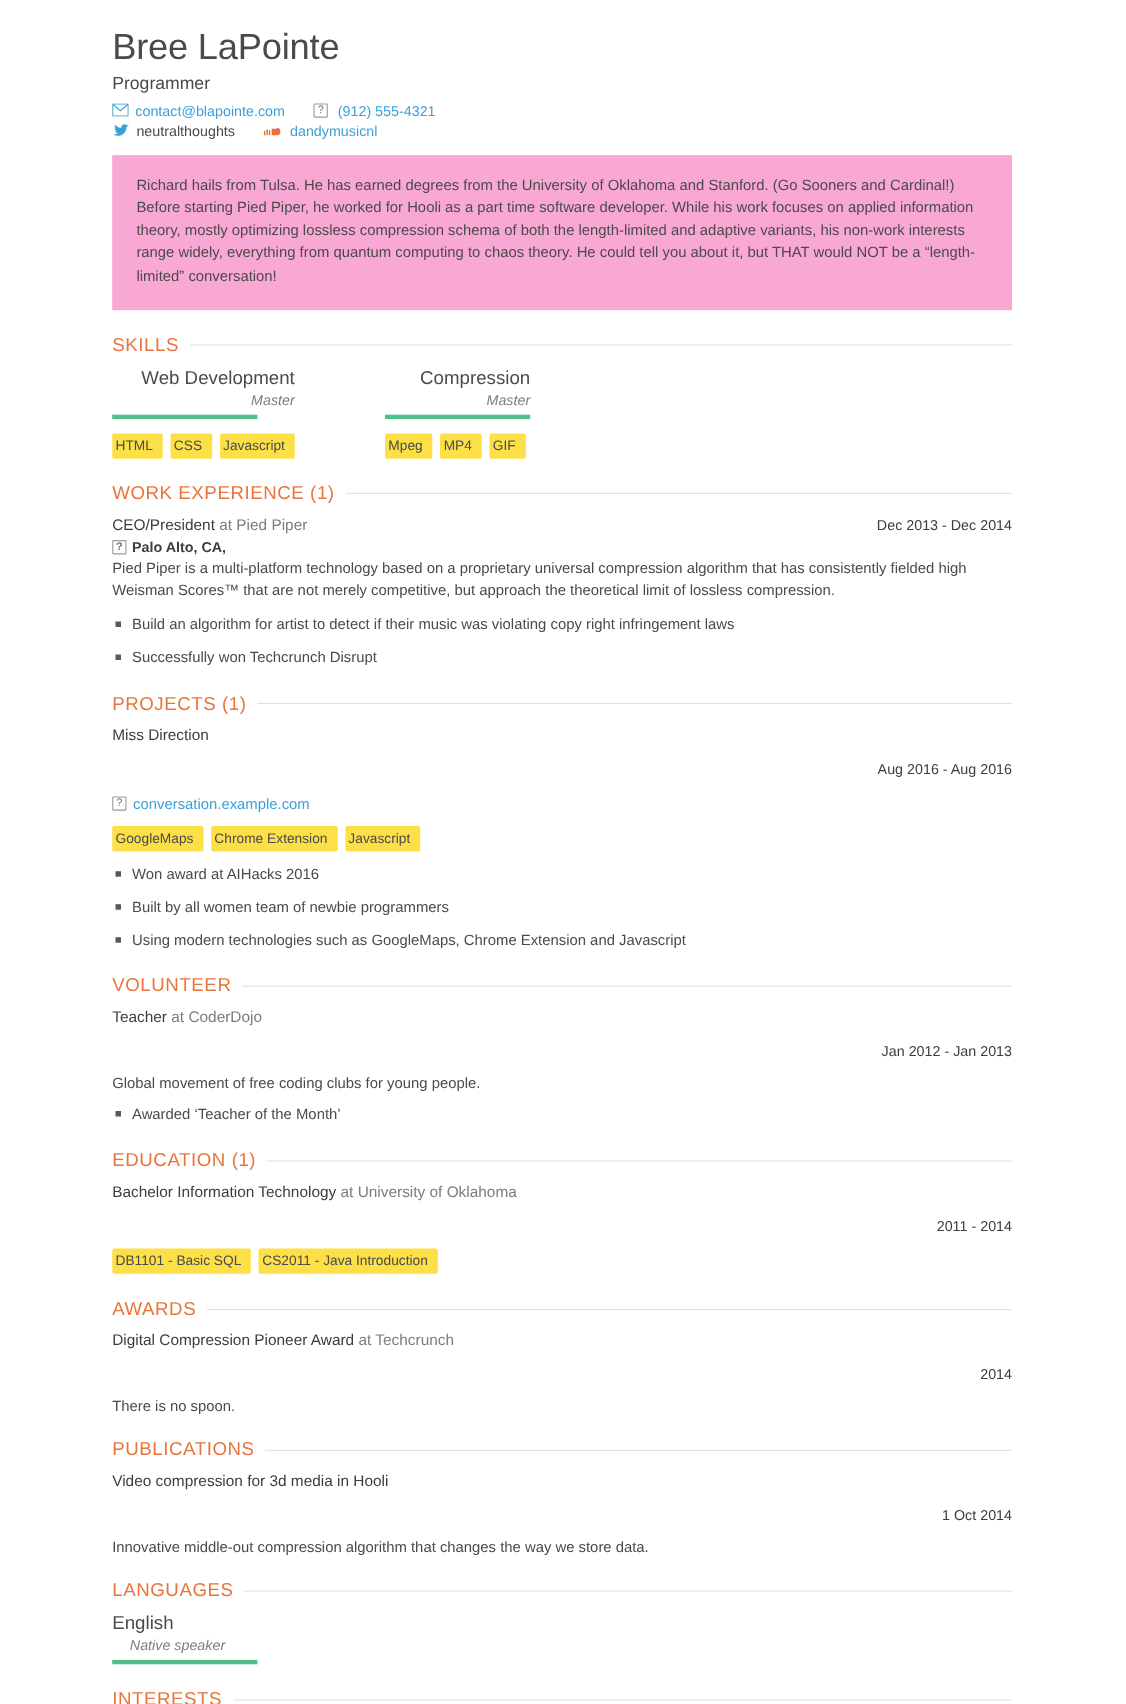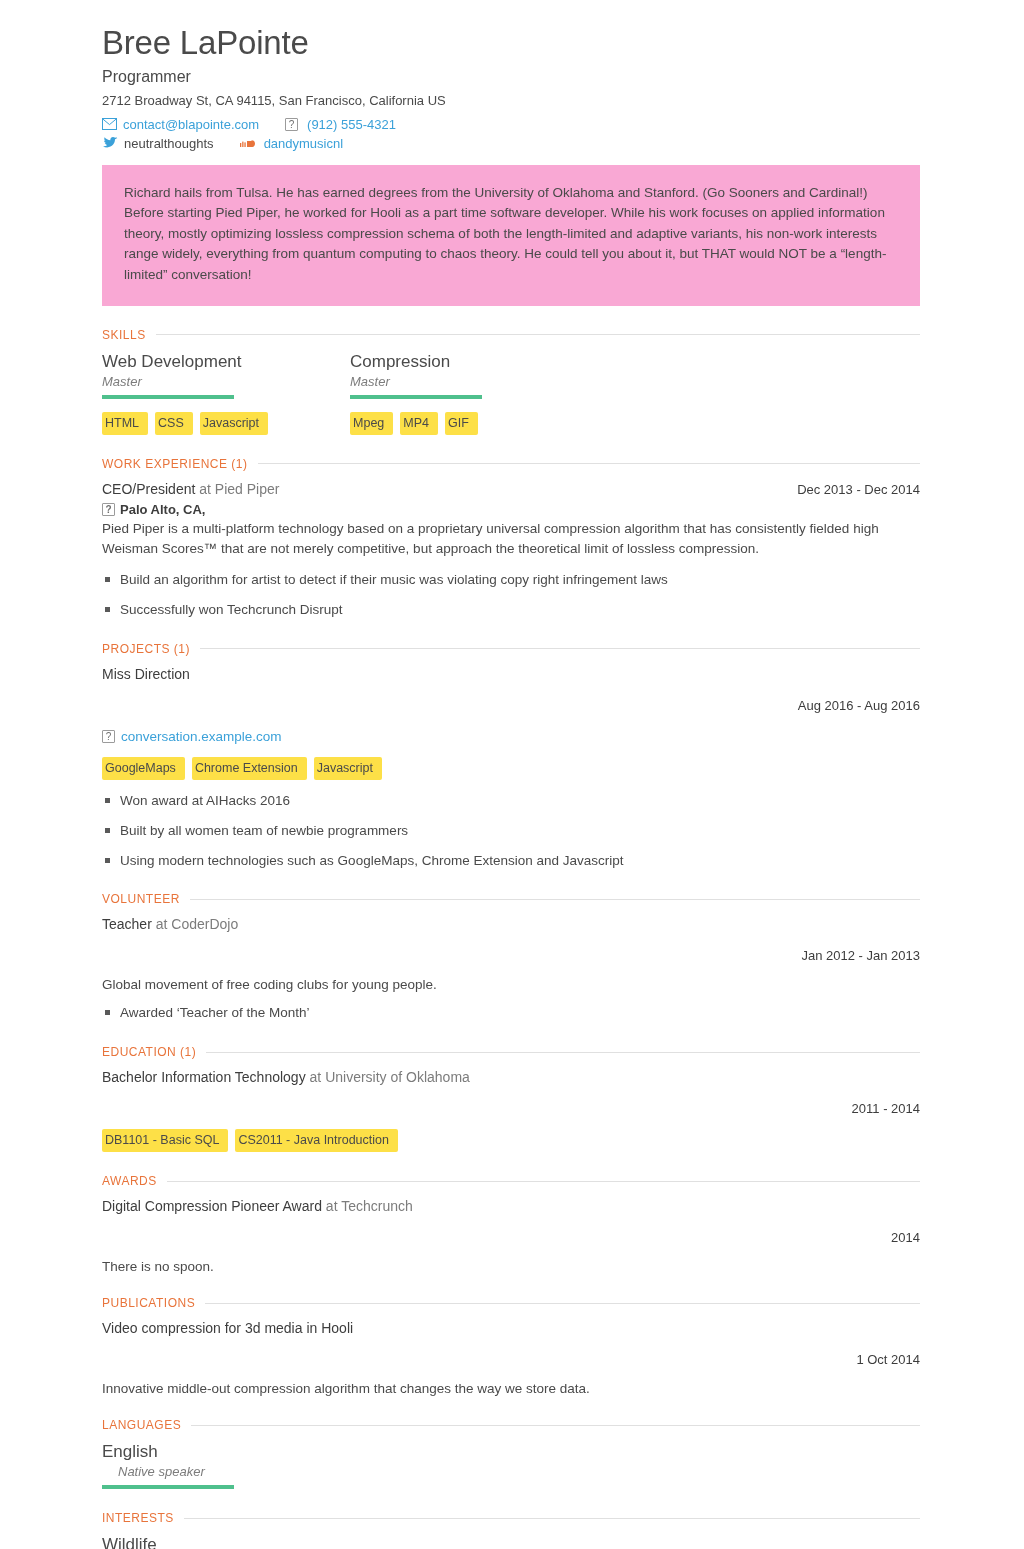--- a/index.html
+++ b/index.html
@@ -85,34 +85,35 @@
   
   .section { margin-top: 22px; }
   .sec-head {
     display: flex;
     align-items: center;
     gap: 10px;
     margin-bottom: 10px;
   }
   .sec-title {
     color: #e8743b;
-    font-size: 12px;
+    font-size: 17px;
     letter-spacing: 0.5px;
     white-space: nowrap;
   }
   .sec-rule {
     flex: 1;
     height: 1px;
     background: #e0e0e0;
   }
 
   
   .skill-cols {
     display: flex;
     gap: 82px;
+    text-align: right;
   }
   .skill-name {
     font-size: 17px;
     color: #4a4a4a;
     margin-bottom: 2px;
   }
   .skill-level {
     font-style: italic;
     font-size: 13px;
     color: #7c7c7c;
@@ -222,21 +223,20 @@
   .interest-name { font-size: 17px; color: #4a4a4a; margin-bottom: 11px; }
 </style>
 </head>
 <body>
 
 <div class="page">
 
   <div>
     <h1 class="name">Bree LaPointe</h1>
     <div class="role">Programmer</div>
-    <div class="address">2712 Broadway St, CA 94115, San Francisco, California US</div>
 
     <div class="contact-row">
       <span class="ic">
         <svg width="15" height="12" viewBox="0 0 15 12">
           <rect x="0.5" y="0.5" width="14" height="11" fill="none" stroke="#3ba1d9"></rect>
           <path d="M0.8 1 L7.5 6.6 L14.2 1" fill="none" stroke="#3ba1d9"></path>
         </svg>
       </span>
       <a href="#">contact@blapointe.com</a>
       <span class="sep"></span>

